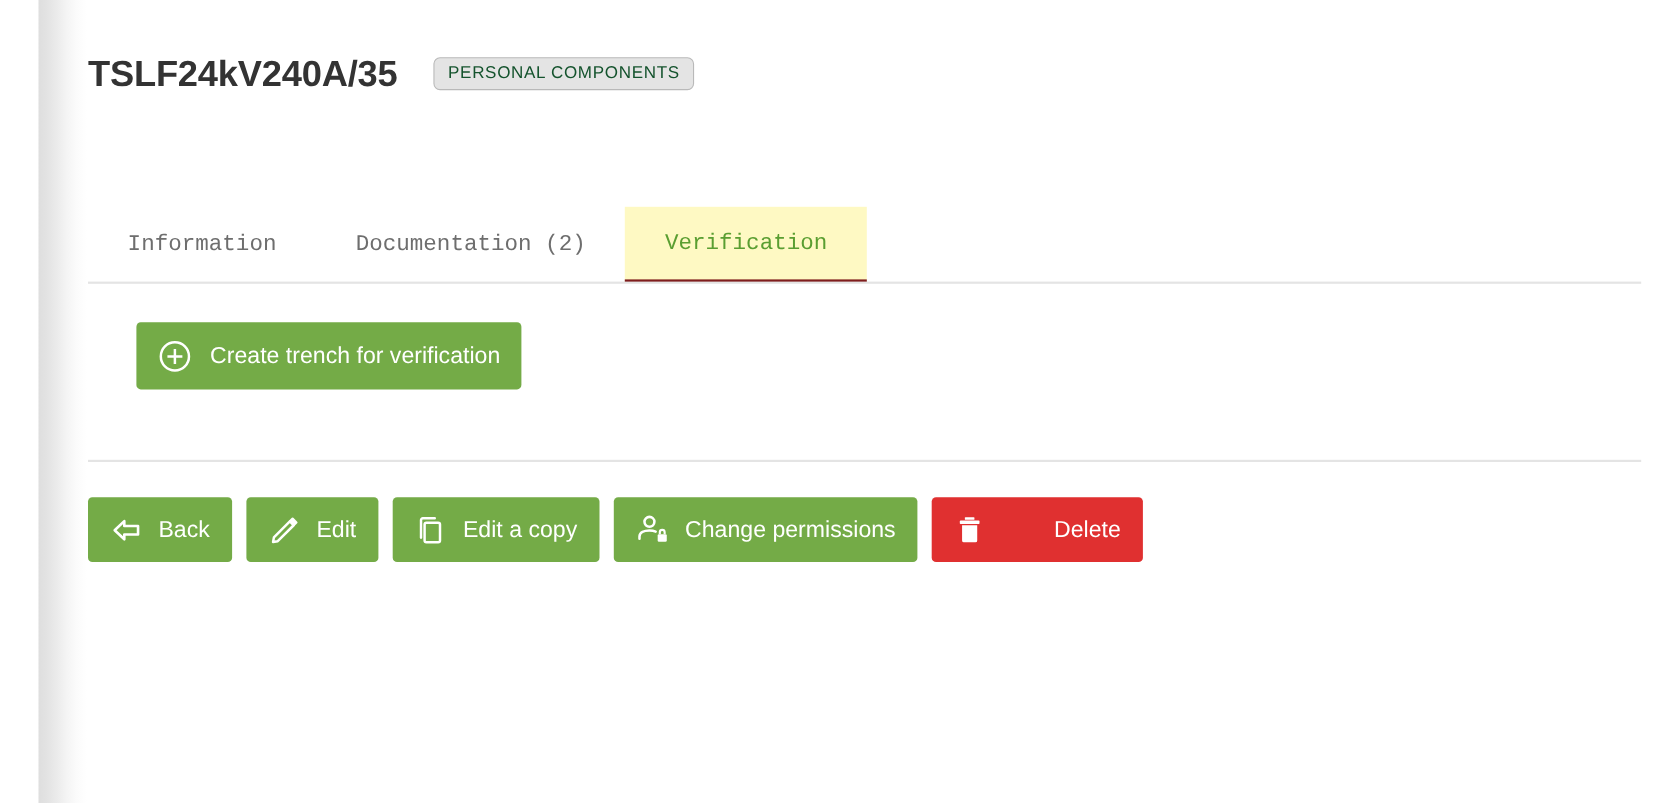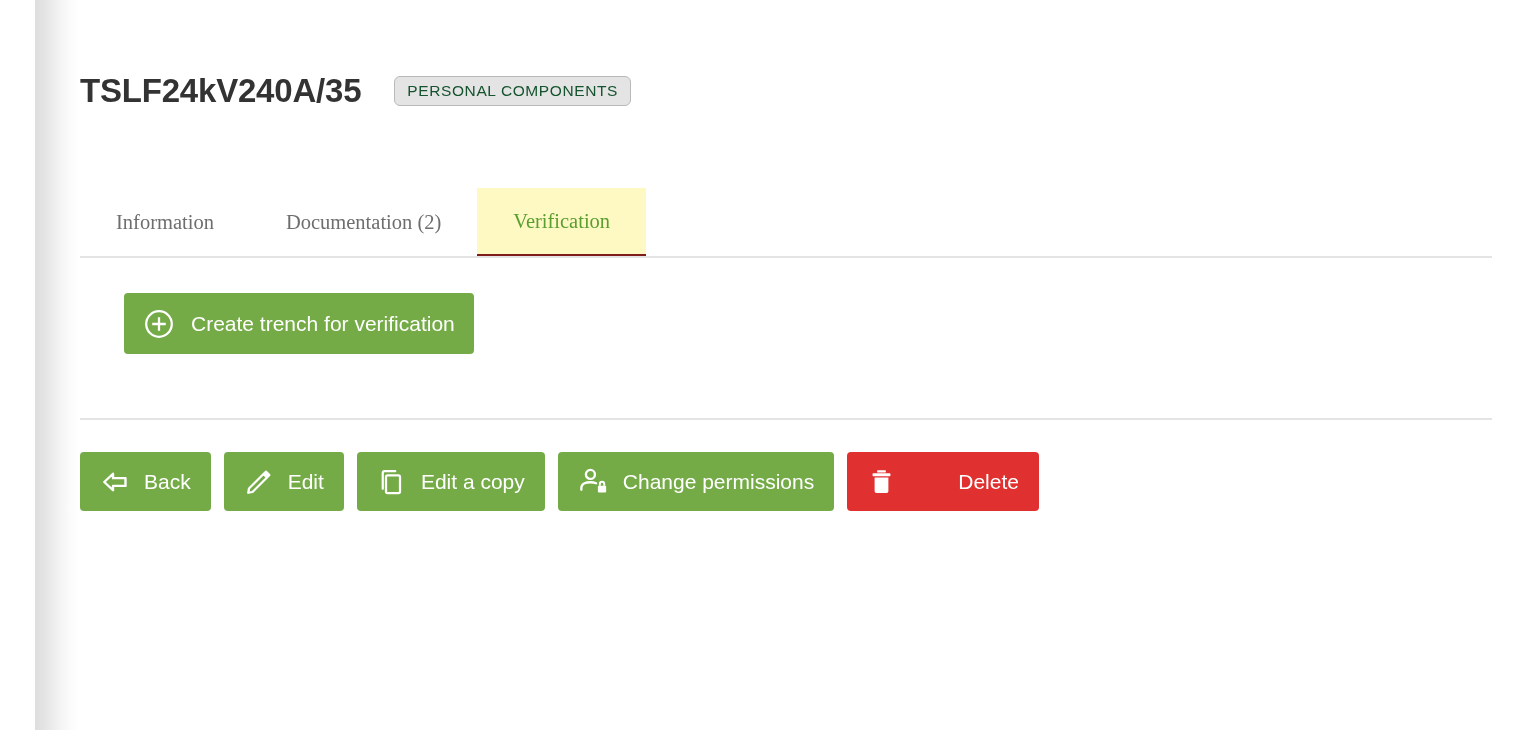--- a/index.html
+++ b/index.html
@@ -51,21 +51,21 @@
     left: 0;
     top: 0;
     right: 0;
     bottom: 0;
   }
 
   
   #page-header {
     position: absolute;
     left: 80px;
-    top: 72px;
+    top: 48px;
     display: flex;
     align-items: center;
   }
   #page-title {
     font-size: 33px;
     font-weight: bold;
     color: #333333;
     letter-spacing: -0.2px;
     white-space: nowrap;
   }
@@ -96,21 +96,21 @@
     display: flex;
     align-items: center;
     justify-content: center;
     font-size: 20.5px;
     color: #6e6e6e;
     padding: 0 36px;
     cursor: pointer;
     box-sizing: border-box;
     background: transparent;
     border: none;
-    font-family: Liberation Serif, serif;
+    font-family: Liberation Mono, monospace;
     white-space: nowrap;
   }
   .tab.active {
     color: #5a9e31;
     background: #fef9c3;
     border-bottom: 3px solid #7f1d1d;
   }
   #tabs-divider {
     position: absolute;
     left: 80px;

